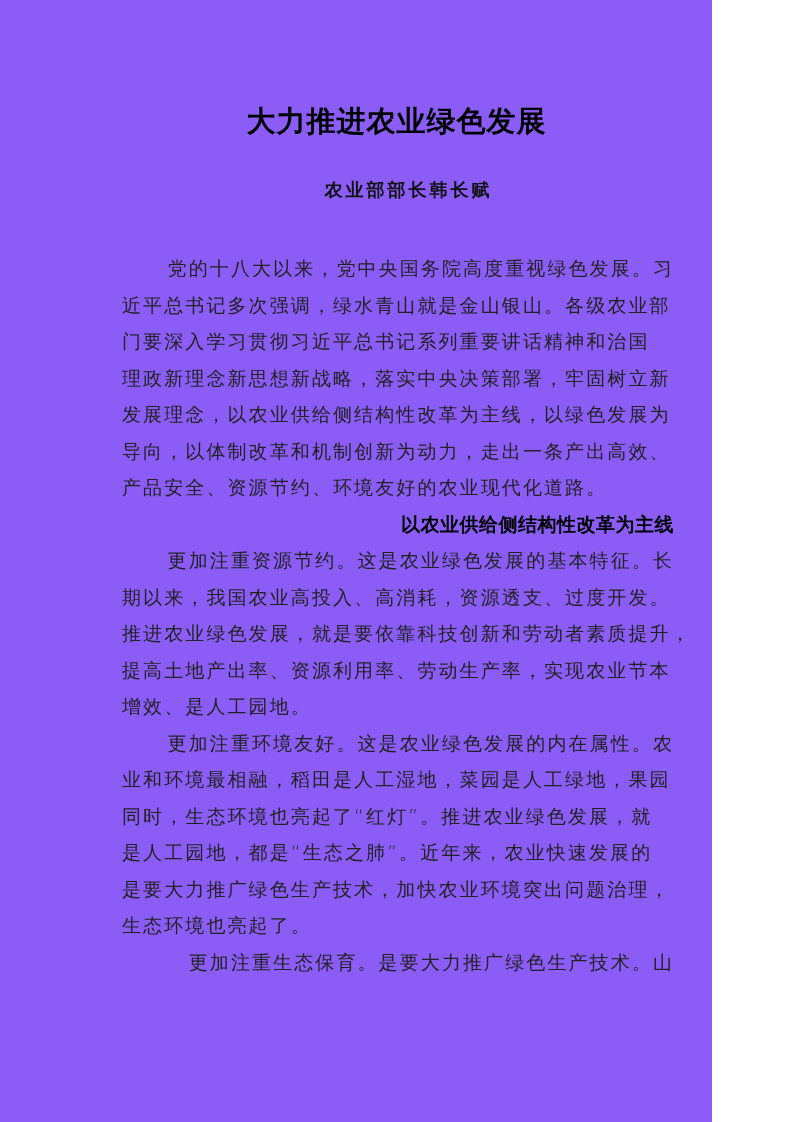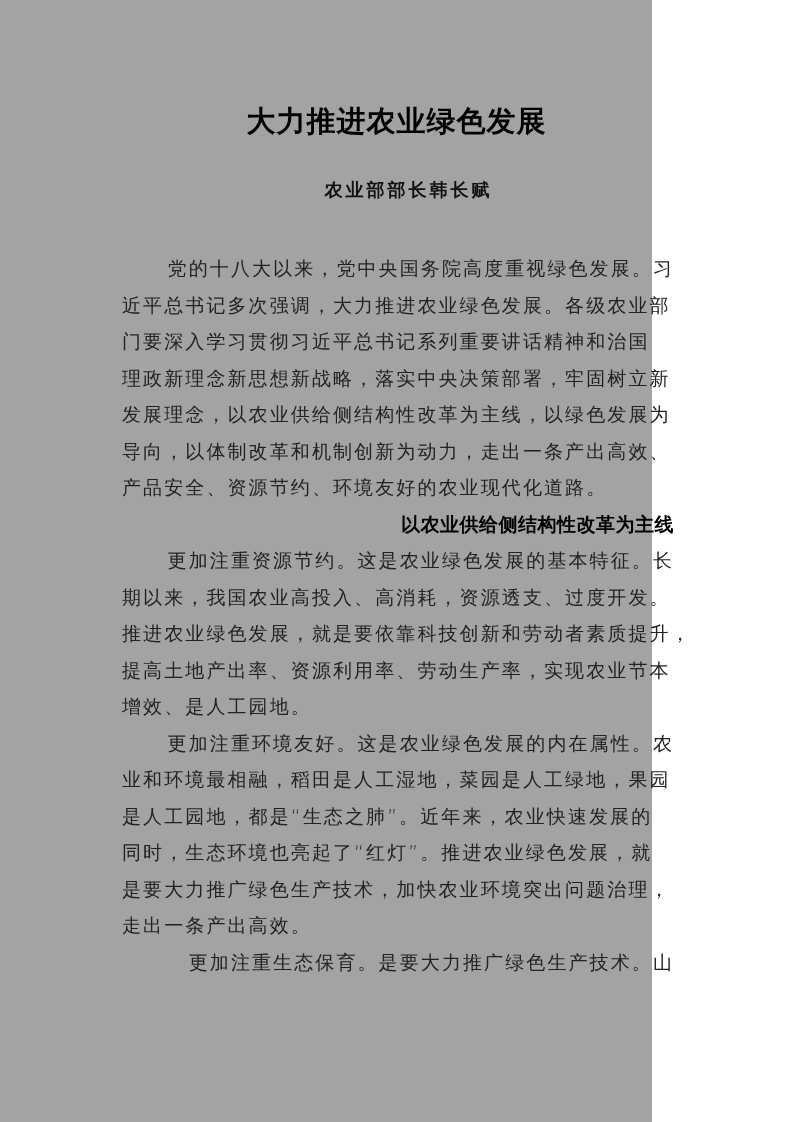--- a/index.html
+++ b/index.html
@@ -1,18 +1,18 @@
 <!DOCTYPE html>
 <html><head>
 <meta charset="utf-8">
 <style>
   html, body { margin: 0; padding: 0; background: #ffffff; }
   body { width: 793px; height: 1122px; position: relative; overflow: hidden;
          font-family: "DejaVu Serif", "Liberation Serif", serif; color: #111; }
-  .page { position: absolute; left: 0; top: 0; width: 652px; height: 1122px; background: #a3a3a3; }
+  .page { position: absolute; left: 0; top: 0; width: 712px; height: 1122px; background: #8b5cf6; }
   .title { position: absolute; top: 102px; left: 0; width: 793px; text-align: center;
            font-family: "DejaVu Sans", "Liberation Sans", sans-serif; font-weight: bold;
            font-size: 29px; letter-spacing: 1px; color: #000; }
   .author { position: absolute; top: 178px; left: 12px; width: 793px; text-align: center;
             font-family: "DejaVu Sans", "Liberation Sans", sans-serif; font-weight: bold;
             font-size: 18px; letter-spacing: 3px; color: #111; }
   .body { position: absolute; top: 250px; left: 122px; width: 552px; }
   .line { height: 36.5px; line-height: 36.5px; font-size: 19px; white-space: nowrap;
           font-family: "DejaVu Sans", "Liberation Sans", sans-serif; color: #222;
           letter-spacing: 2.1px; font-weight: 300; }
@@ -21,33 +21,33 @@
 </style>
 </head>
 <body>
 
 <div class="page">
   <div class="title">大力推进农业绿色发展</div>
   <div class="author">农业部部长韩长赋</div>
 
   <div class="body">
     <div class="line indent">党的十八大以来，党中央国务院高度重视绿色发展。习</div>
-    <div class="line">近平总书记多次强调，大力推进农业绿色发展。各级农业部</div>
+    <div class="line">近平总书记多次强调，绿水青山就是金山银山。各级农业部</div>
     <div class="line">门要深入学习贯彻习近平总书记系列重要讲话精神和治国</div>
     <div class="line">理政新理念新思想新战略，落实中央决策部署，牢固树立新</div>
     <div class="line">发展理念，以农业供给侧结构性改革为主线，以绿色发展为</div>
     <div class="line">导向，以体制改革和机制创新为动力，走出一条产出高效、</div>
     <div class="line">产品安全、资源节约、环境友好的农业现代化道路。</div>
     <div class="line indent heading">以农业供给侧结构性改革为主线</div>
     <div class="line indent">更加注重资源节约。这是农业绿色发展的基本特征。长</div>
     <div class="line">期以来，我国农业高投入、高消耗，资源透支、过度开发。</div>
     <div class="line">推进农业绿色发展，就是要依靠科技创新和劳动者素质提升，</div>
     <div class="line">提高土地产出率、资源利用率、劳动生产率，实现农业节本</div>
     <div class="line">增效、是人工园地。</div>
     <div class="line indent">更加注重环境友好。这是农业绿色发展的内在属性。农</div>
     <div class="line">业和环境最相融，稻田是人工湿地，菜园是人工绿地，果园</div>
+    <div class="line">同时，生态环境也亮起了“红灯”。推进农业绿色发展，就</div>
     <div class="line">是人工园地，都是“生态之肺”。近年来，农业快速发展的</div>
-    <div class="line">同时，生态环境也亮起了“红灯”。推进农业绿色发展，就</div>
     <div class="line">是要大力推广绿色生产技术，加快农业环境突出问题治理，</div>
-    <div class="line">走出一条产出高效。</div>
+    <div class="line">生态环境也亮起了。</div>
     <div class="line indent">更加注重生态保育。是要大力推广绿色生产技术。山</div>
   </div>
 </div>
 
 </body></html>

